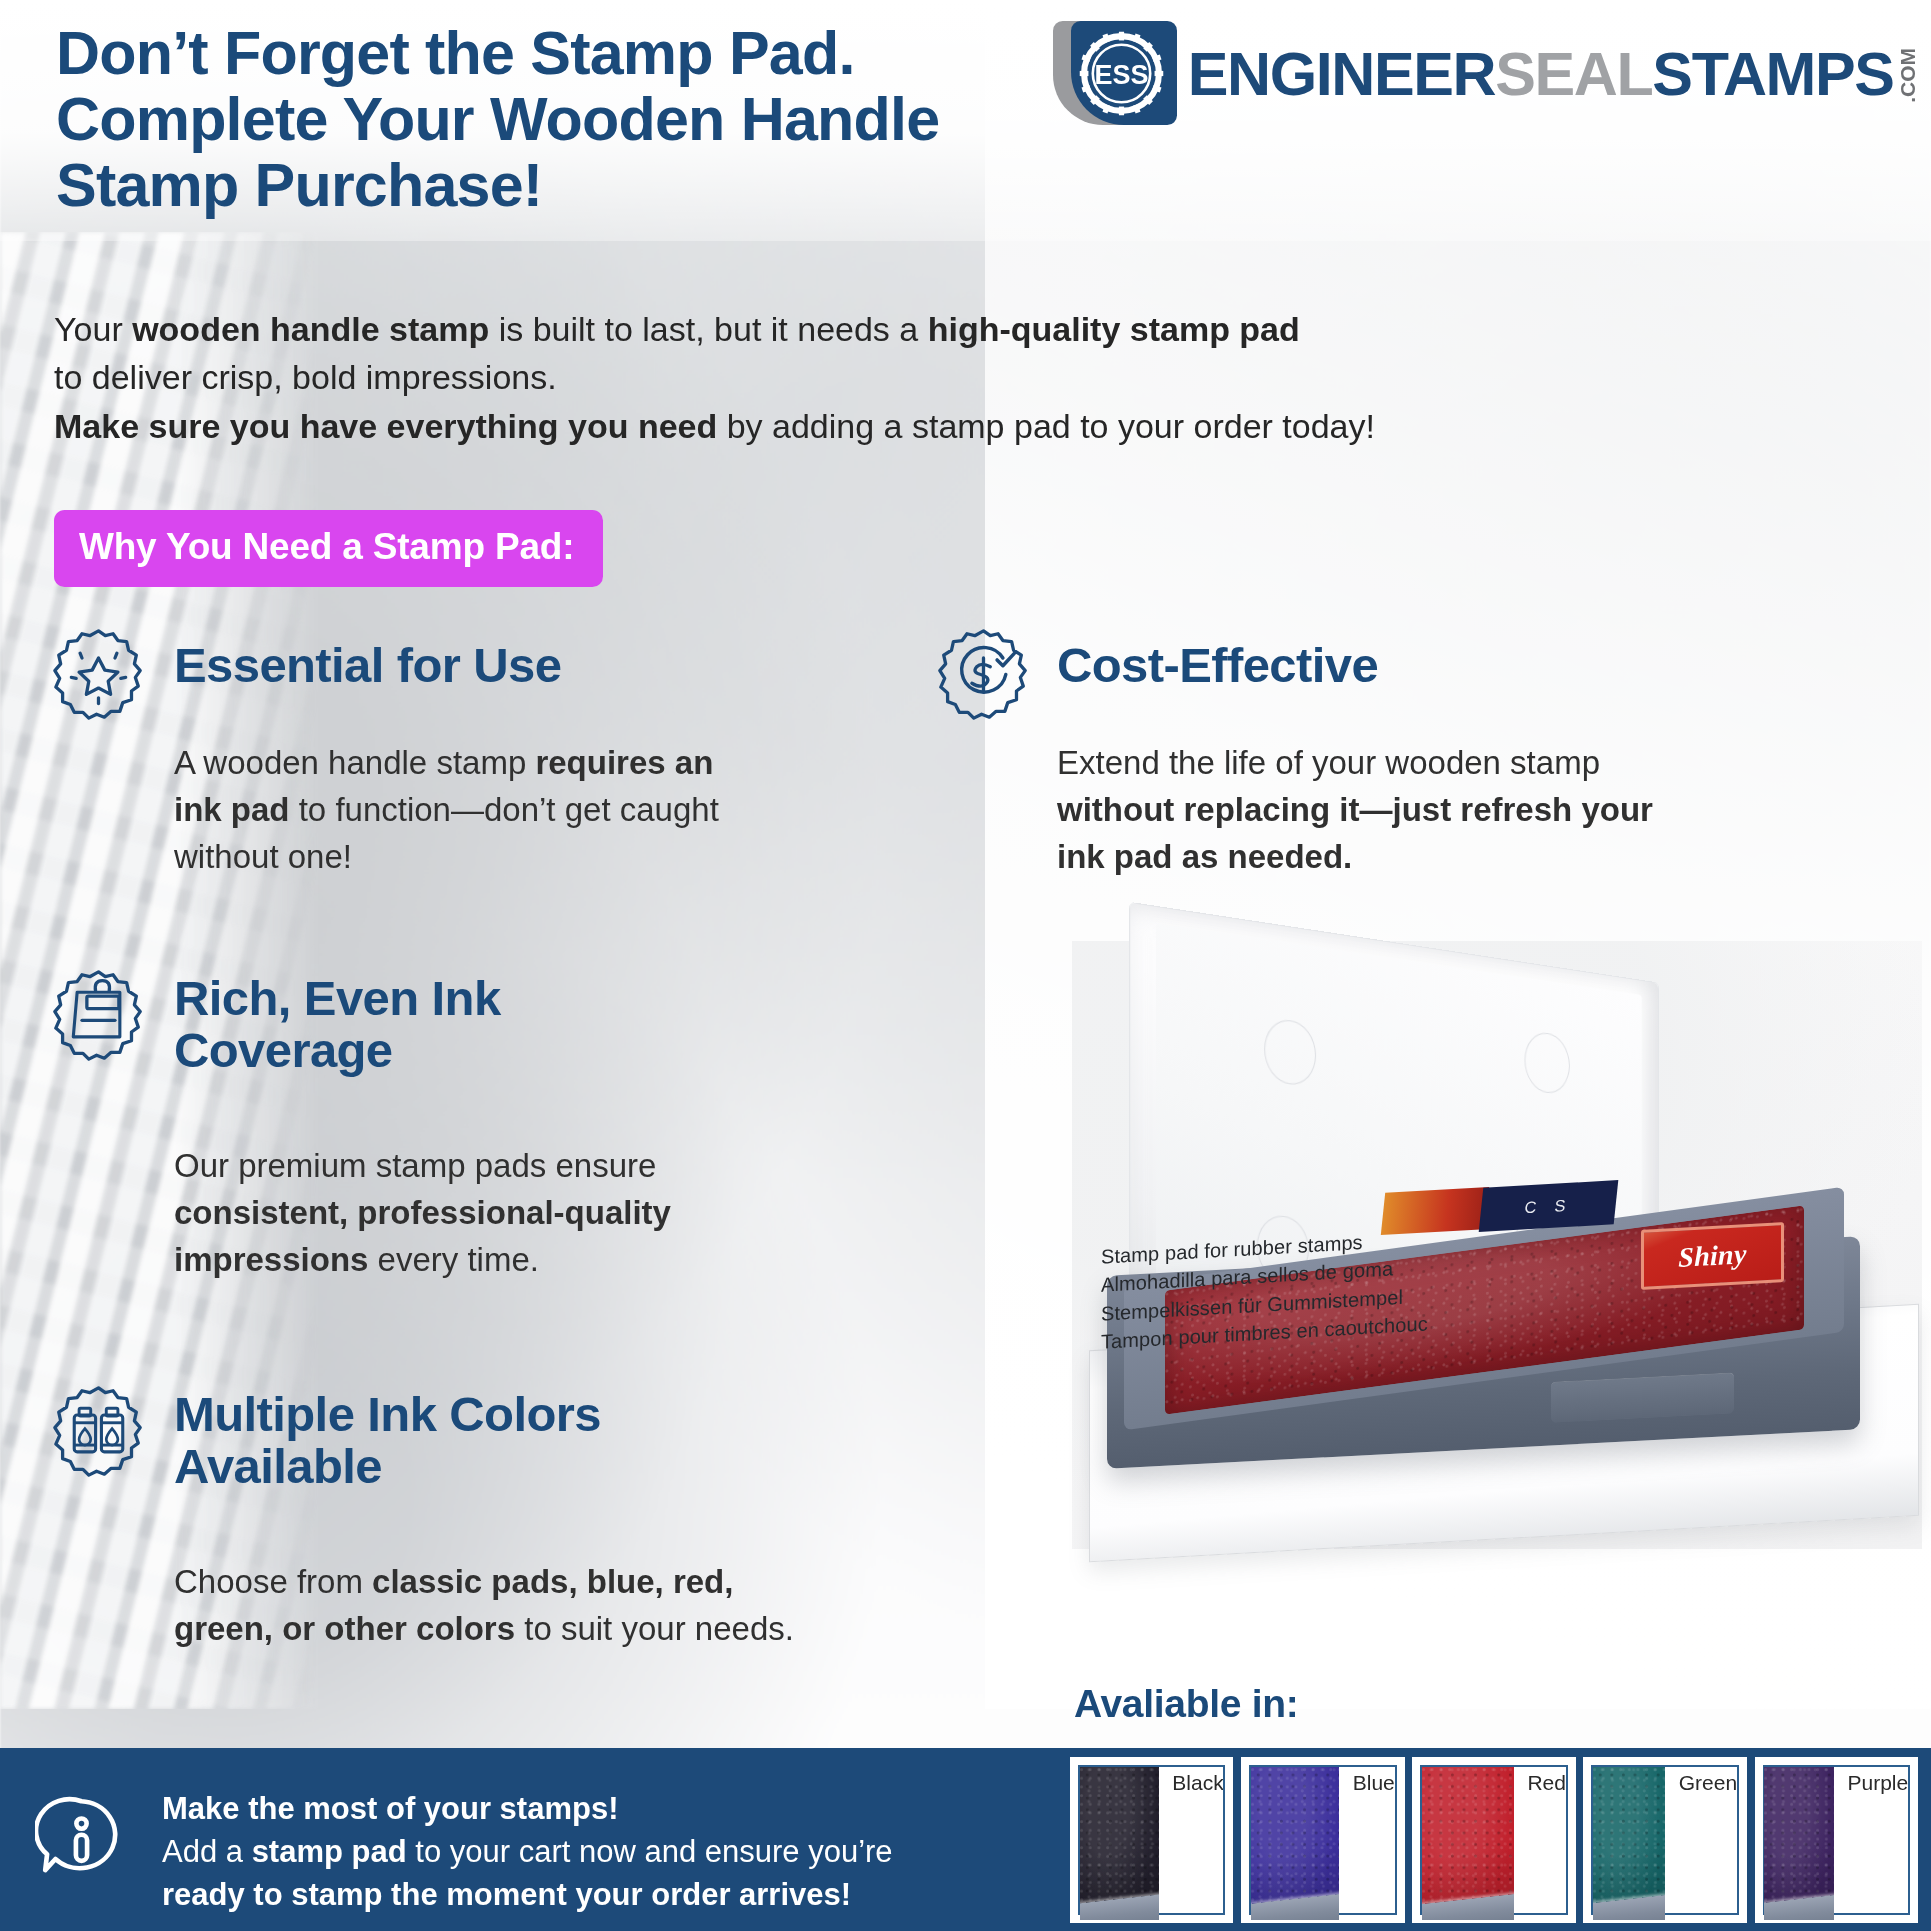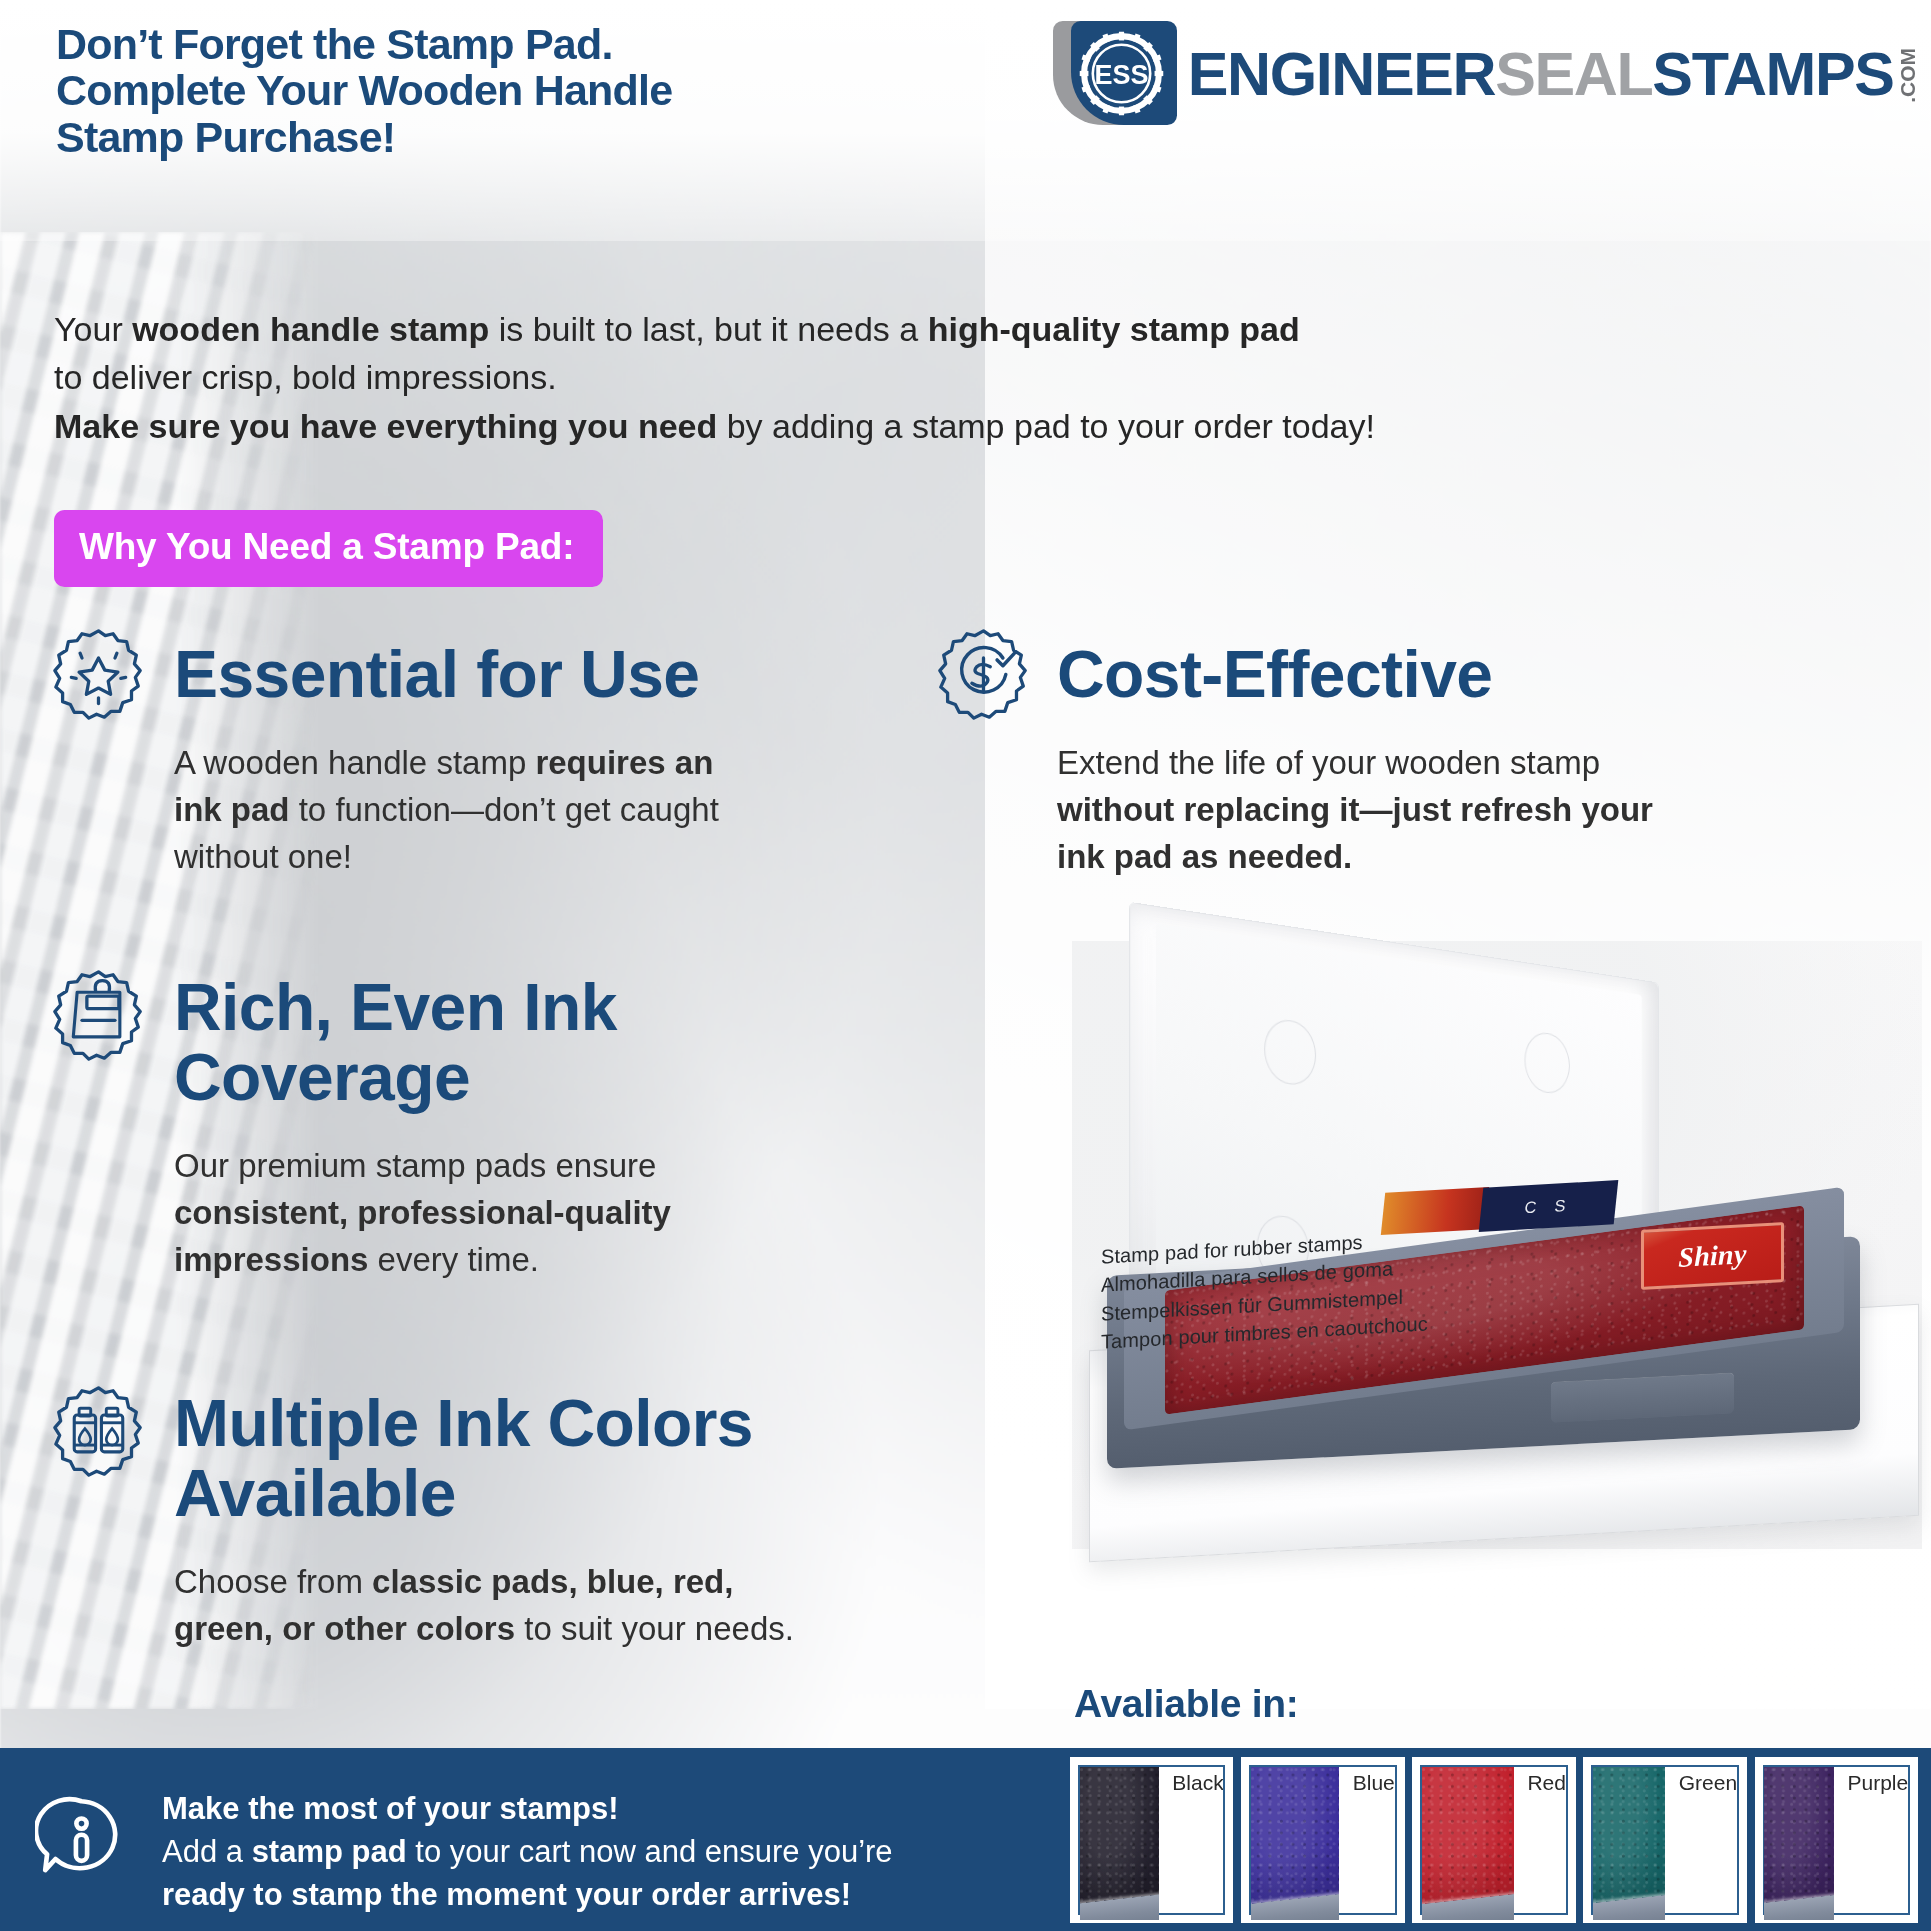--- a/index.html
+++ b/index.html
@@ -65,21 +65,21 @@
     position: absolute; left: 0; top: 0; width: 1931px; height: 241px;
     background: linear-gradient(180deg, #ffffff 0%, rgba(255,255,255,0.92) 55%, rgba(255,255,255,0.35) 100%);
   }
 
   
   .headline {
     position: absolute;
     left: 56px; top: 21px;
     width: 1139px;
     color: #1b4a7a;
-    font-size: 43px;
+    font-size: 61px;
     line-height: 1.08;
     font-weight: 800;
     letter-spacing: -0.8px;
   }
   .headline .hl-line { display: block; white-space: nowrap; }
 
   .logo {
     position: absolute;
     right: 13.5px; top: 17.4px;
     height: 114px;
@@ -149,21 +149,21 @@
     padding: 16.4px 29px 18.3px 25px;
     border-radius: 10.6px;
   }
 
   
   .feature { position: absolute; }
   .feat-badge { position: absolute; left: 0; top: 0; }
   .feat-title {
     position: absolute;
     color: #1b4a7a;
-    font-size: 66px;
+    font-size: 49px;
     font-weight: 800;
     line-height: 1.06;
     letter-spacing: -0.6px;
   }
   .feat-body {
     position: absolute;
     color: #303030;
     font-size: 33px;
     line-height: 1.42;
     font-weight: 400;

